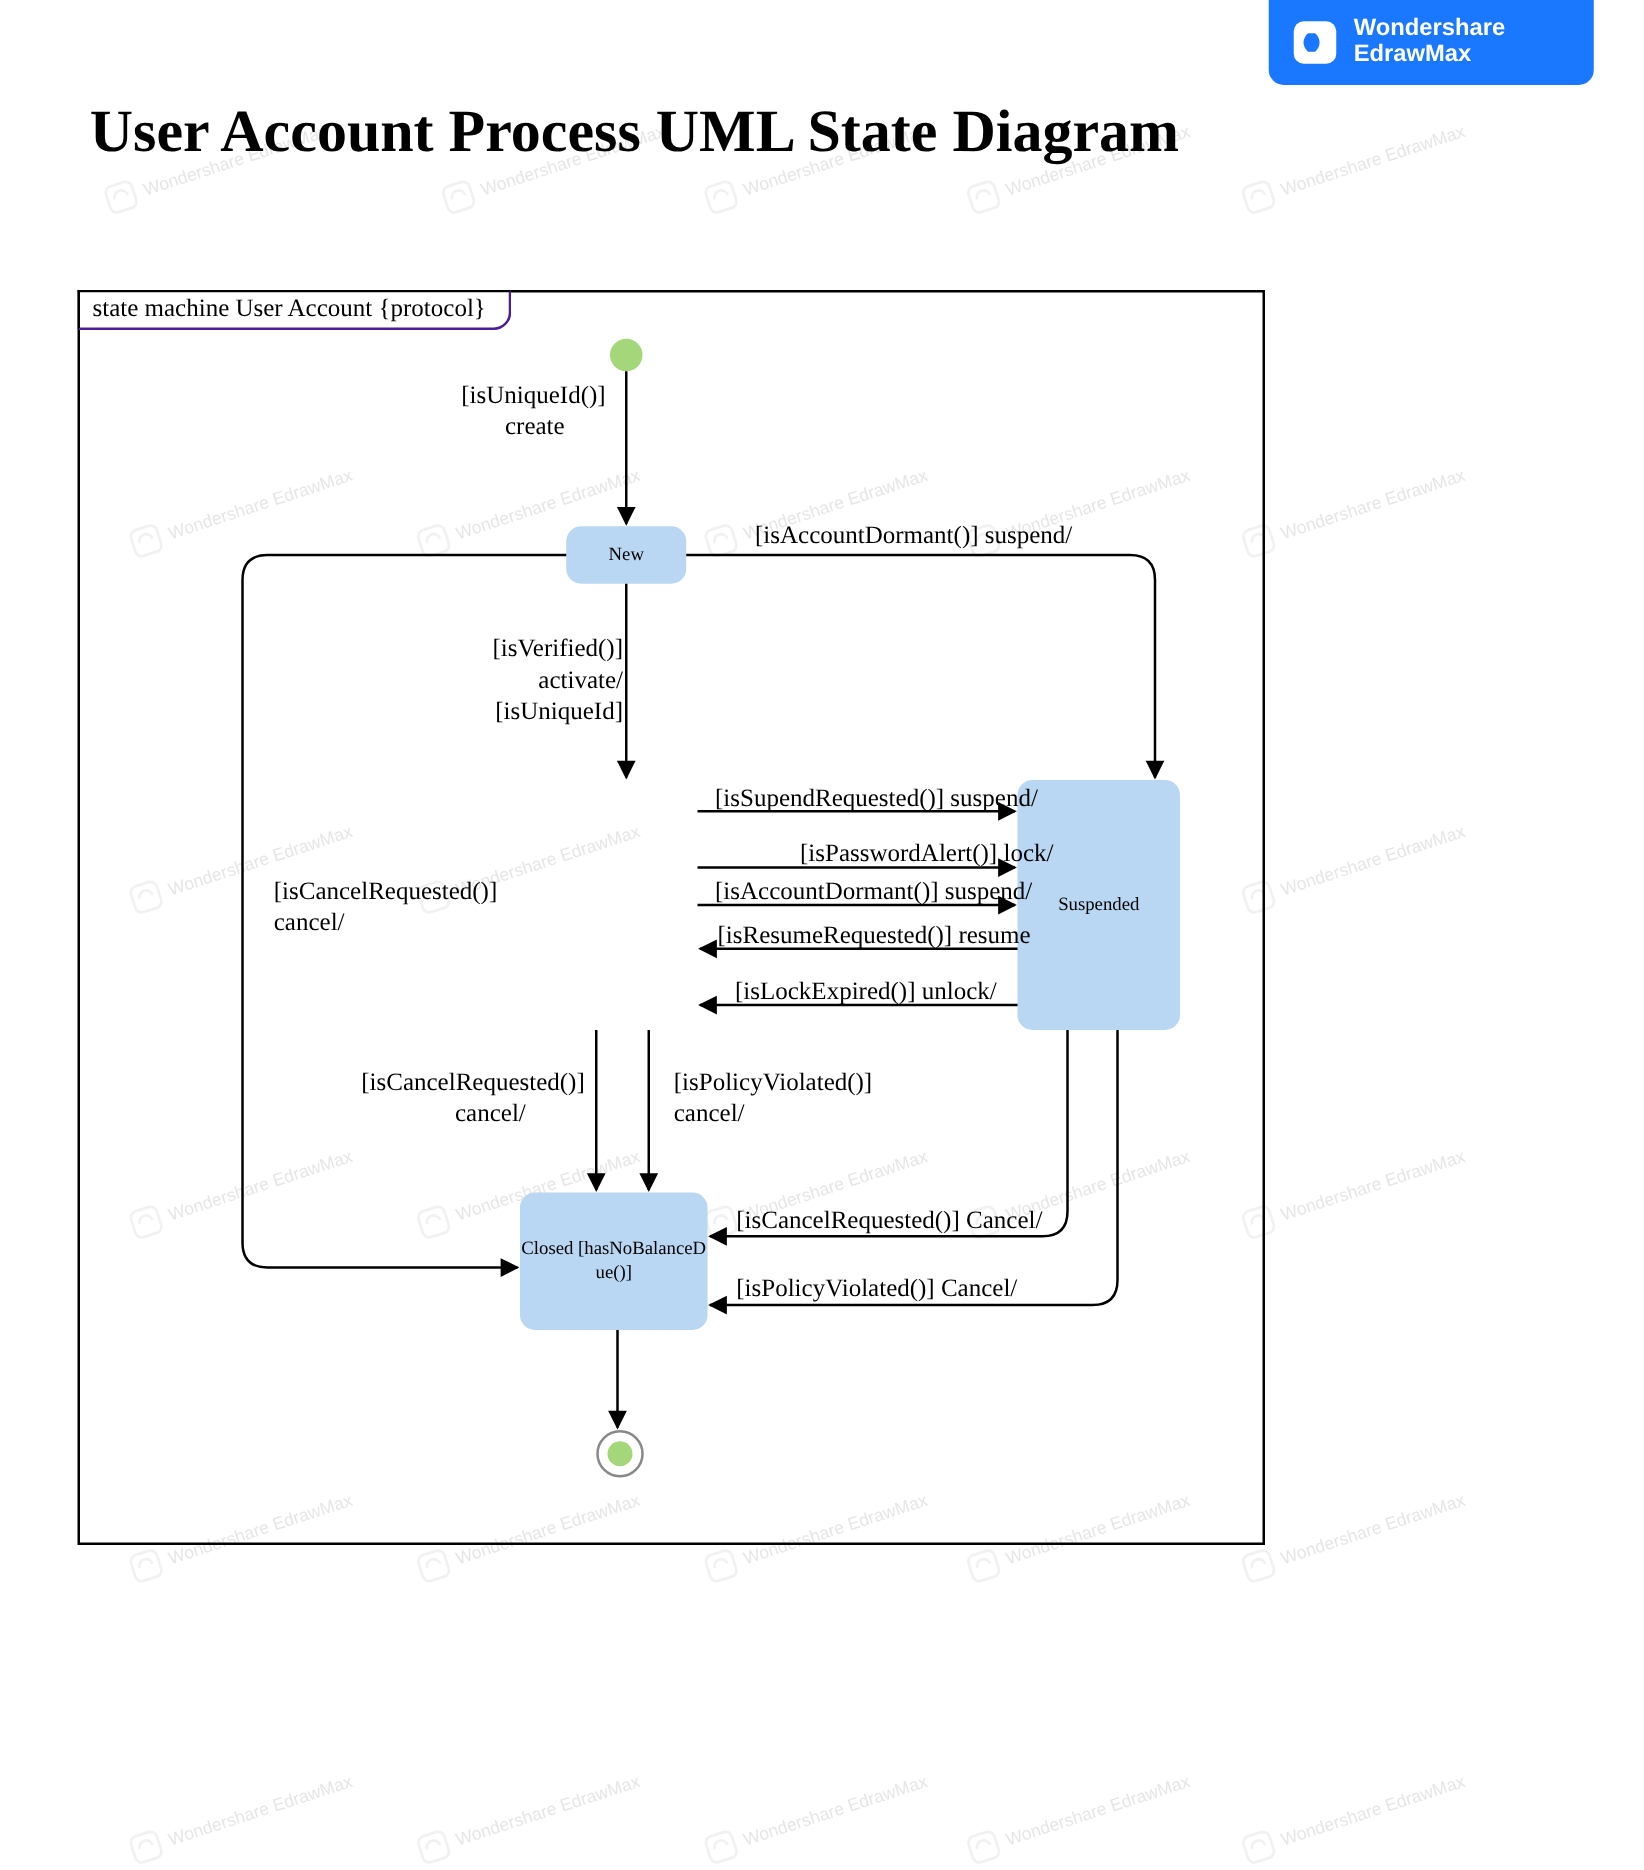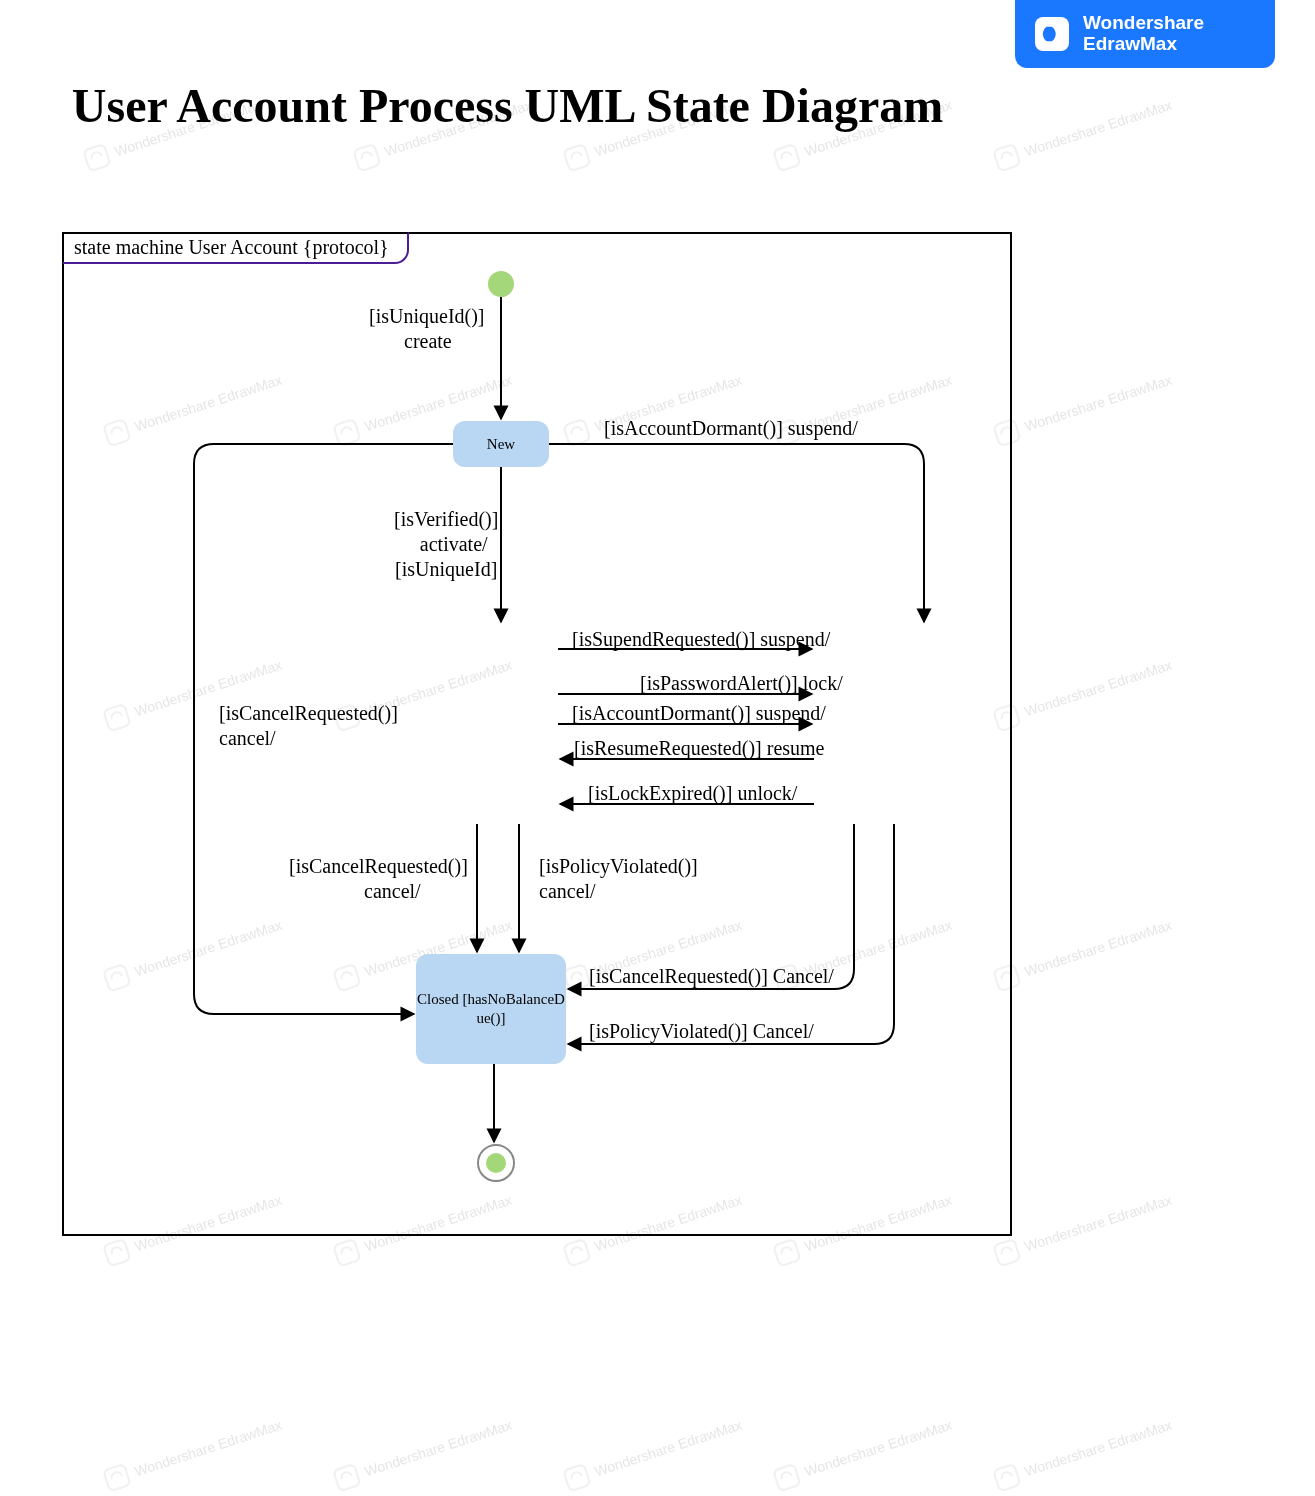--- a/index.html
+++ b/index.html
@@ -396,20 +396,21 @@
 
   <div class="title">User Account Process UML State
 Diagram</div>
 
   <div class="frame">
     <div class="frame-tab">state machine User Account {protocol}</div>
 
     <div class="init-node" style="top:37px; left:424px;"></div>
 
     <div class="state" style="top:187px; left:389px; width:96px; height:46px;">New</div>
+    <div class="state" style="top:390px; left:750px; width:130px; height:200px;">Suspended</div>
     <div class="state" style="top:720px; left:352px; width:150px; height:110px;">Closed
 [hasNoBalanceD
 ue()]</div>
 
     <div class="final-node" style="top:910px; left:413px;"></div>
 
     <svg class="svg-layer" viewBox="0 0 946 1000">
       <defs>
         <marker id="ah" viewBox="0 0 12 12" refX="10" refY="6" markerWidth="9" markerHeight="9" orient="auto-start-reverse">
           <path d="M1 1 L11 6 L1 11 Z" fill="#000"></path>
@@ -437,21 +438,21 @@
 
         <path d="M790 590 L790 735 Q790 755 770 755 L504 755" marker-end="url(#ah)"></path>
         <path d="M830 590 L830 790 Q830 810 810 810 L504 810" marker-end="url(#ah)"></path>
 
         <path d="M430 830 L430 908" marker-end="url(#ah)"></path>
       </g>
     </svg>
 
     <div class="lbl" style="top:70px; left:305px; text-align:left;">[isUniqueId()]
        create</div>
-    <div class="lbl" style="top:273px; left:330px; text-align:center;">[isVerified()]
+    <div class="lbl" style="top:273px; left:330px; text-align:right;">[isVerified()]
    activate/
 [isUniqueId]</div>
     <div class="lbl" style="top:182px; left:540px;">[isAccountDormant()] suspend/</div>
 
     <div class="lbl" style="top:393px; left:508px;">[isSupendRequested()] suspend/</div>
     <div class="lbl" style="top:437px; left:532px;margin-left:44px;">[isPasswordAlert()] lock/</div>
     <div class="lbl" style="top:467px; left:508px;">[isAccountDormant()] suspend/</div>
     <div class="lbl" style="top:502px; left:510px;">[isResumeRequested()] resume</div>
     <div class="lbl" style="top:547px; left:524px;">[isLockExpired()] unlock/</div>
 

